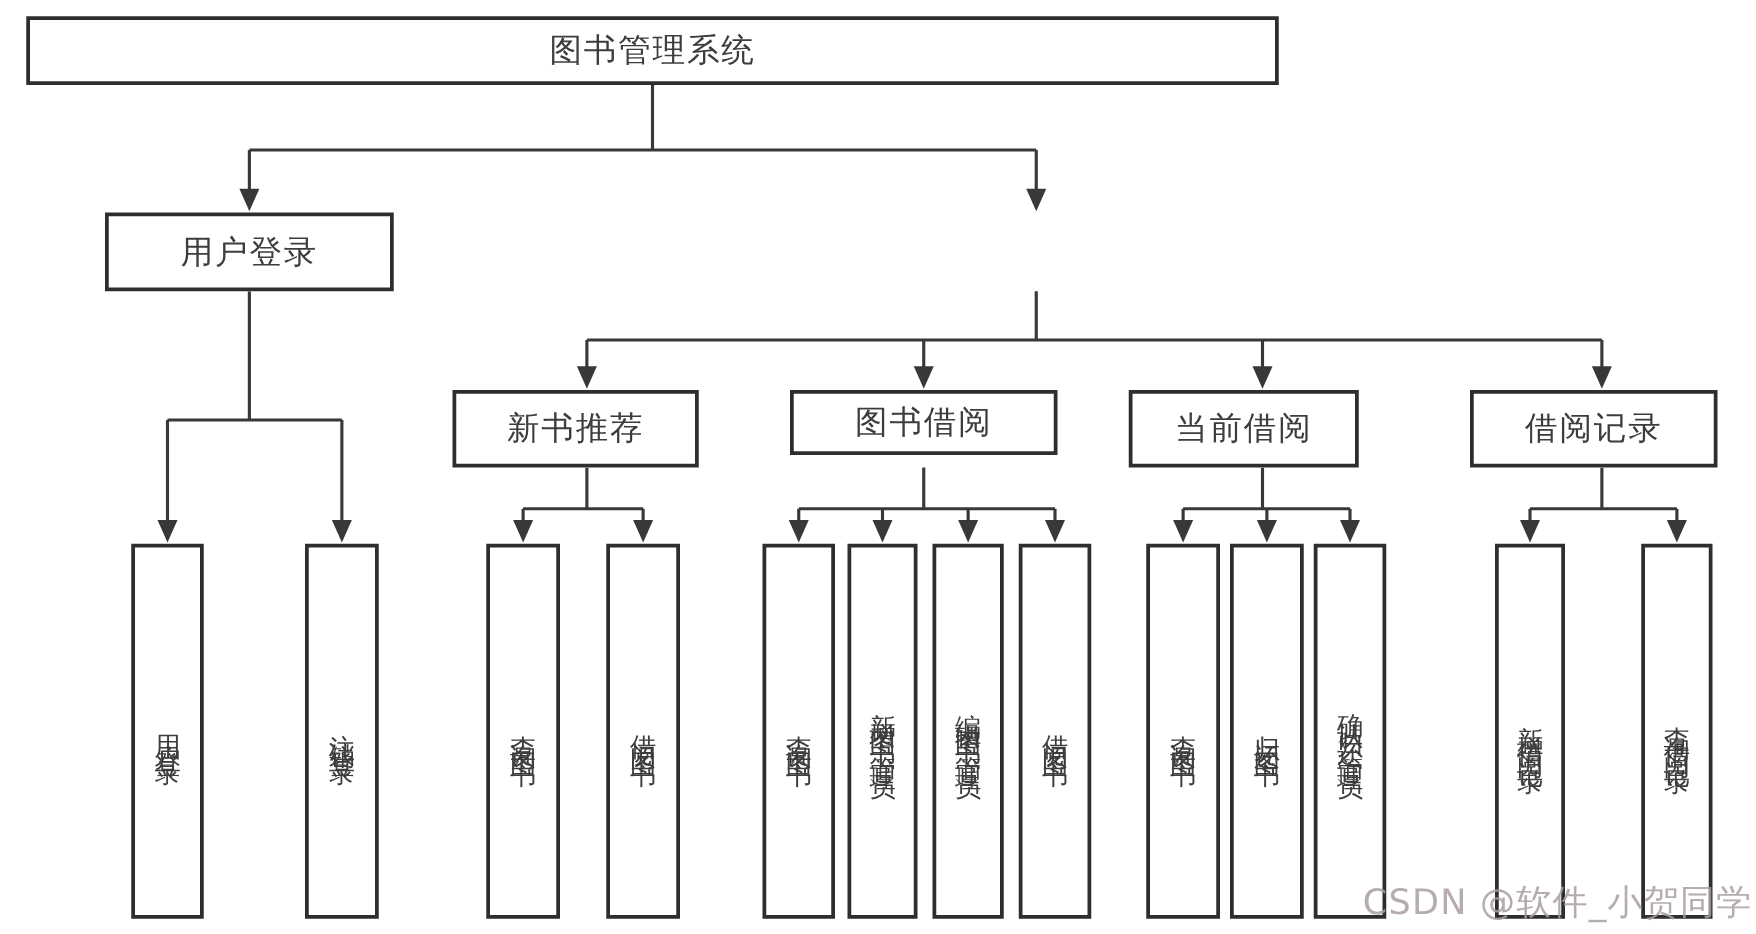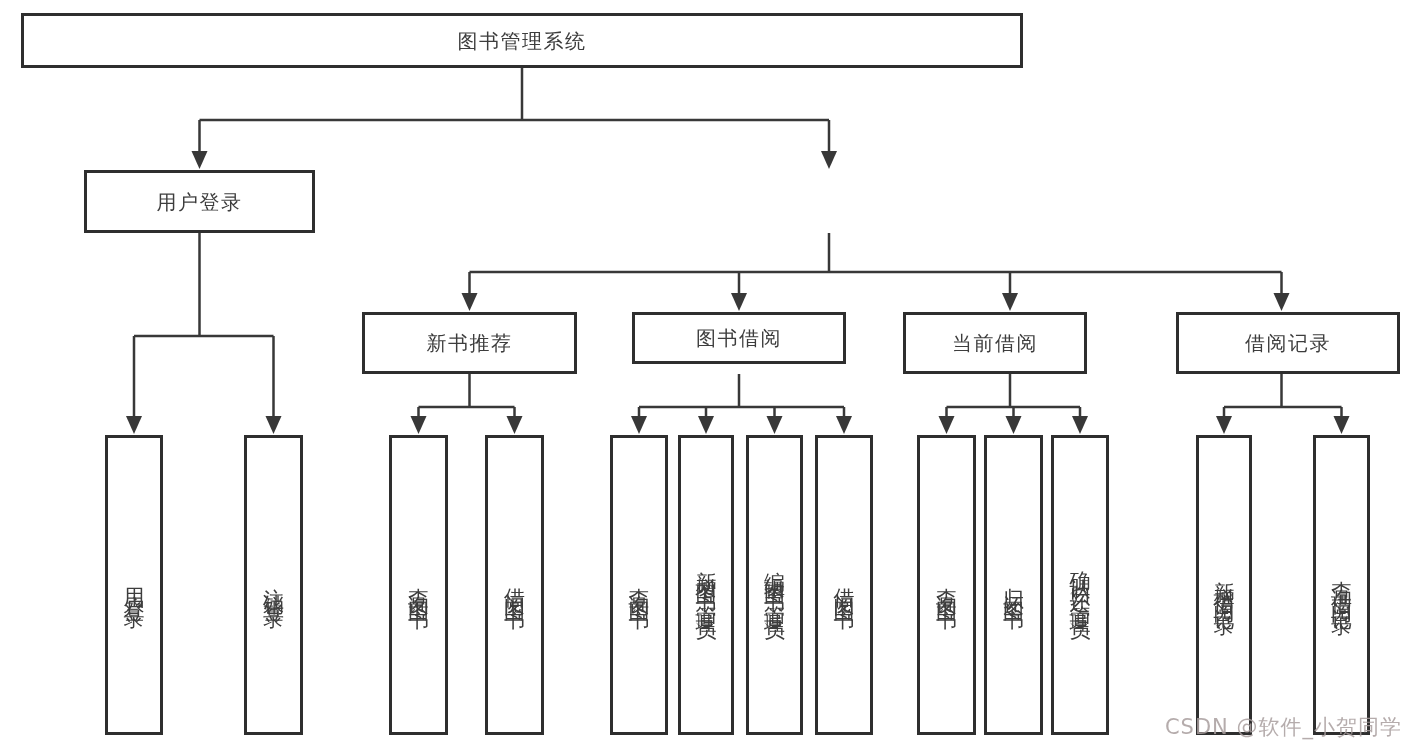--- a/index.html
+++ b/index.html
@@ -25,38 +25,38 @@
     position: absolute;
     box-sizing: border-box;
     border: 3px solid #2e2e2e;
     background: #ffffff;
     display: flex;
     align-items: center;
     justify-content: center;
     color: #3d3d3d;
   }
   .hlabel {
-    font-size: 20px;
+    font-size: 26px;
     letter-spacing: 1.5px;
     white-space: nowrap;
     line-height: 1;
   }
   .vlabel {
     writing-mode: vertical-rl;
     text-orientation: mixed;
     font-size: 21px;
     letter-spacing: 7px;
     line-height: 1.15;
     white-space: nowrap;
   }
   .watermark {
     position: absolute;
     right: 3px;
     bottom: 6px;
-    font-size: 21px;
+    font-size: 28px;
     letter-spacing: 1px;
     color: rgba(168, 158, 158, 0.85);
     white-space: nowrap;
     z-index: 10;
   }
 </style>
 </head>
 <body>
 
 <div id="canvas">
@@ -95,30 +95,30 @@
   </svg>
 
   <div class="node" style="left:21px; top:13px; width:1002px; height:55px">
     <span class="hlabel">图书管理系统</span>
   </div>
 
   <div class="node" style="left:84px; top:170px; width:231px; height:63px">
     <span class="hlabel">用户登录</span>
   </div>
 
-  <div class="node" style="left:362px; top:312px; width:215px; height:62px">
+  <div class="node" style="left:362px; top:312px; width:197px; height:62px">
     <span class="hlabel">新书推荐</span>
   </div>
   <div class="node" style="left:632px; top:312px; width:214px; height:52px">
     <span class="hlabel">图书借阅</span>
   </div>
   <div class="node" style="left:903px; top:312px; width:184px; height:62px">
     <span class="hlabel">当前借阅</span>
   </div>
-  <div class="node" style="left:1176px; top:312px; width:224px; height:62px">
+  <div class="node" style="left:1176px; top:312px; width:198px; height:62px">
     <span class="hlabel">借阅记录</span>
   </div>
 
   <div class="node" style="left:105px; top:435px; width:58px; height:300px">
     <span class="vlabel">用户登录</span>
   </div>
   <div class="node" style="left:244px; top:435px; width:59px; height:300px">
     <span class="vlabel">注销登录</span>
   </div>
 

